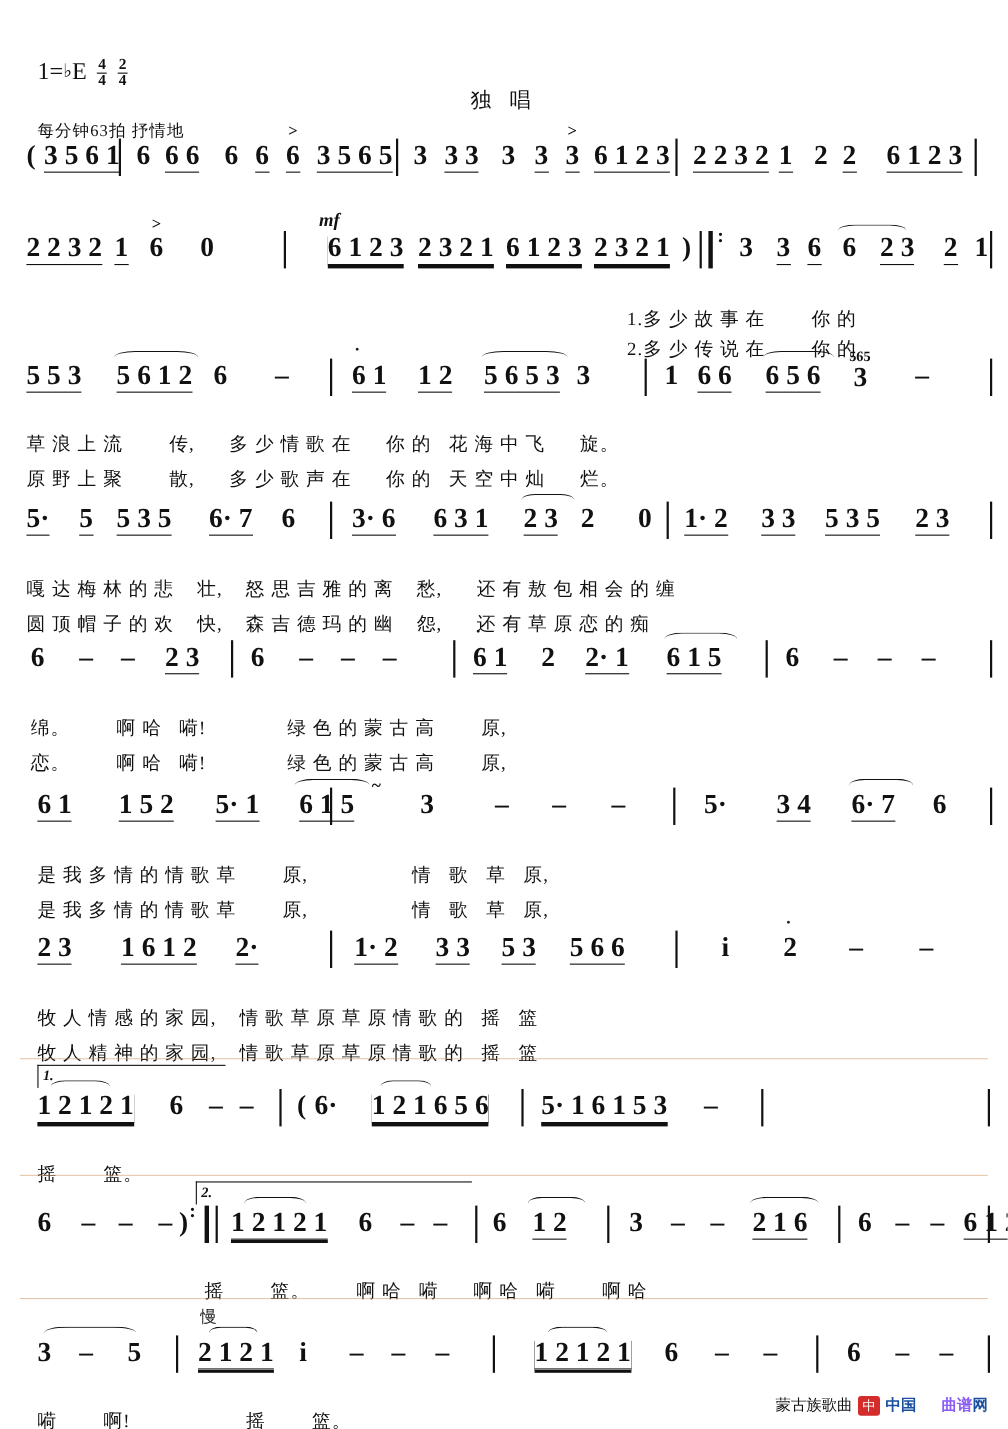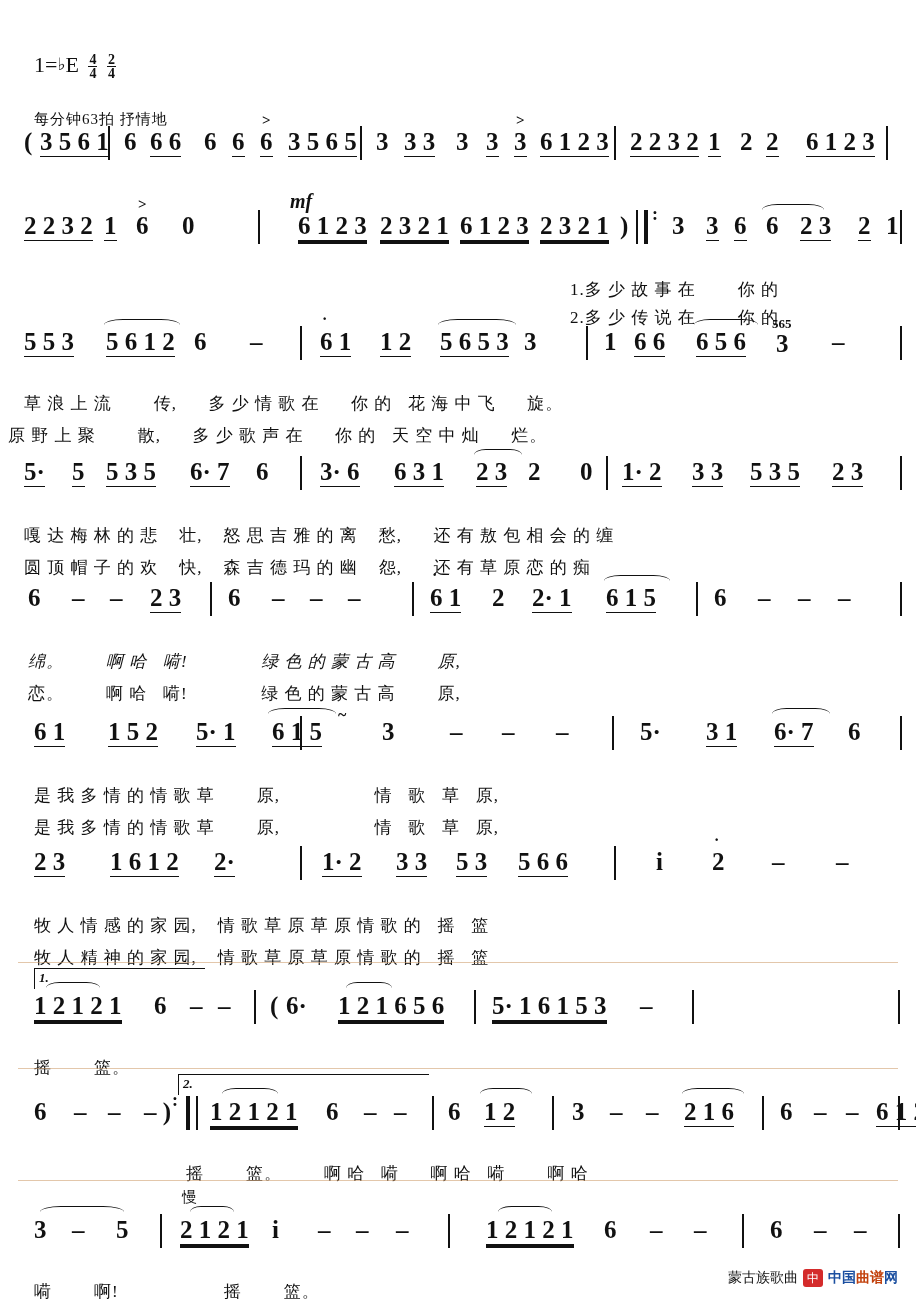--- a/index.html
+++ b/index.html
@@ -72,46 +72,47 @@
     letter-spacing:1px;
     white-space:pre;
   }
   .n{position:absolute;}
   .bar{position:absolute;width:1.6px;background:#111;}
   .dbl{position:absolute;width:1.6px;background:#111;}
   .und1{border-bottom:1.6px solid #111;}
   .und2{box-shadow:0 3px 0 0 #111;border-bottom:1.6px solid #111;}
   .slur{position:absolute;border-top:1.6px solid #111;border-radius:50%/100%;height:11px;}
   .accent{position:absolute;font-size:15px;font-weight:bold;}
-  .mf{position:absolute;font-style:italic;font-weight:bold;font-size:20px;font-family:"Liberation Serif",serif;}
+  .mf{position:absolute;font-style:italic;font-weight:bold;font-size:17px;font-family:"Liberation Serif",serif;}
   .volta{position:absolute;border-left:1.6px solid #111;border-top:1.6px solid #111;}
   .volta b{position:absolute;top:1px;left:4px;font-size:13px;font-style:italic;font-weight:bold;}
   .sep{position:absolute;height:1.2px;background:#c96;opacity:.55;}
 
   .slow{position:absolute;font-size:15px;}
 
   
   .footer{
     position:absolute;right:18px;bottom:12px;
     font-size:14px;color:#111;
     display:flex;align-items:center;gap:5px;
   }
   .footer .logo{
     display:inline-block;width:20px;height:18px;background:#d42b2b;color:#fff;
     font-size:12px;line-height:18px;text-align:center;border-radius:3px;
     font-family:"Liberation Sans",sans-serif;
   }
   .footer .site{color:#1b4fa0;font-weight:bold;}
-  .footer .site em{color:#c2410c;font-style:normal;}
+  .footer .site em{color:#8b5cf6;font-style:normal;padding-left:23px;}
 </style>
 </head>
 <body>
 
 <div class="sheet">
 
+  <div class="subtitle">独 唱</div>
 
 
   <div class="key">
     <span>1=</span><span class="flat">♭</span><span>E</span>
     <span class="meter">
       <span class="num">4</span>
       <span>4</span>
     </span>
     <span class="meter">
       <span class="num">2</span>
@@ -207,21 +208,21 @@
       <span class="slur" style="left:694px;top:-9px;width:64px;"></span>
       <span class="n" style="left:772px;top:-12px;font-size:13px;">565</span>
       <span class="n" style="left:776px;top:2px;">3</span>
       <span class="n" style="left:832px;top:0;">–</span>
       <span class="bar" style="left:900px;top:-2px;height:34px;"></span>
     </div>
     <div class="lyr" style="top:44px;">
       <span class="n" style="left:24px;">草 浪 上 流        传,      多 少 情 歌 在      你 的   花 海 中 飞      旋。</span>
     </div>
     <div class="lyr" style="top:76px;">
-      <span class="n" style="left:8px;">原 野 上 聚        散,      多 少 歌 声 在      你 的   天 空 中 灿      烂。</span>
+      <span class="n" style="left:24px;">原 野 上 聚        散,      多 少 歌 声 在      你 的   天 空 中 灿      烂。</span>
     </div>
   </div>
 
   <div class="sys" style="top:458px;">
     <div class="notes">
       <span class="n und1" style="left:24px;top:0;">5·</span>
       <span class="n und1" style="left:72px;top:0;">5</span>
       <span class="n und1" style="left:106px;top:0;">5 3 5</span>
       <span class="n und1" style="left:190px;top:0;">6· 7</span>
       <span class="n" style="left:256px;top:0;">6</span>
@@ -266,21 +267,21 @@
       <span class="n und1" style="left:606px;top:0;">6 1 5</span>
       <span class="slur" style="left:604px;top:-9px;width:66px;"></span>
       <span class="bar" style="left:696px;top:-2px;height:34px;"></span>
       <span class="n" style="left:714px;top:0;">6</span>
       <span class="n" style="left:758px;top:0;">–</span>
       <span class="n" style="left:798px;top:0;">–</span>
       <span class="n" style="left:838px;top:0;">–</span>
       <span class="bar" style="left:900px;top:-2px;height:34px;"></span>
     </div>
     <div class="lyr" style="top:46px;">
-      <span class="n" style="left:28px;font-style:italic;">绵。        啊 哈   嗬!              绿 色 的 蒙 古 高        原,</span>
+      <span class="n" style="left:28px;">绵。        啊 哈   嗬!              绿 色 的 蒙 古 高        原,</span>
     </div>
     <div class="lyr" style="top:78px;">
       <span class="n" style="left:28px;">恋。        啊 哈   嗬!              绿 色 的 蒙 古 高        原,</span>
     </div>
   </div>
 
   <div class="sys" style="top:718px;">
     <div class="notes">
       <span class="n und1" style="left:34px;top:0;">6 1</span>
       <span class="n und1" style="left:108px;top:0;">1 5 2</span>
@@ -288,21 +289,21 @@
       <span class="n und1" style="left:272px;top:0;">6 1 5</span>
       <span class="slur" style="left:268px;top:-10px;width:68px;"></span>
       <span class="n" style="left:338px;top:-12px;font-size:16px;">~</span>
       <span class="bar" style="left:300px;top:-2px;height:34px;"></span>
       <span class="n" style="left:382px;top:0;">3</span>
       <span class="n" style="left:450px;top:0;">–</span>
       <span class="n" style="left:502px;top:0;">–</span>
       <span class="n" style="left:556px;top:0;">–</span>
       <span class="bar" style="left:612px;top:-2px;height:34px;"></span>
       <span class="n" style="left:640px;top:0;">5·</span>
-      <span class="n und1" style="left:706px;top:0;">3 1</span>
+      <span class="n und1" style="left:706px;top:0;">3 4</span>
       <span class="n und1" style="left:774px;top:0;">6· 7</span>
       <span class="slur" style="left:772px;top:-10px;width:58px;"></span>
       <span class="n" style="left:848px;top:0;">6</span>
       <span class="bar" style="left:900px;top:-2px;height:34px;"></span>
     </div>
     <div class="lyr" style="top:46px;">
       <span class="n" style="left:34px;">是 我 多 情 的 情 歌 草        原,                  情   歌   草   原,</span>
     </div>
     <div class="lyr" style="top:78px;">
       <span class="n" style="left:34px;">是 我 多 情 的 情 歌 草        原,                  情   歌   草   原,</span>

